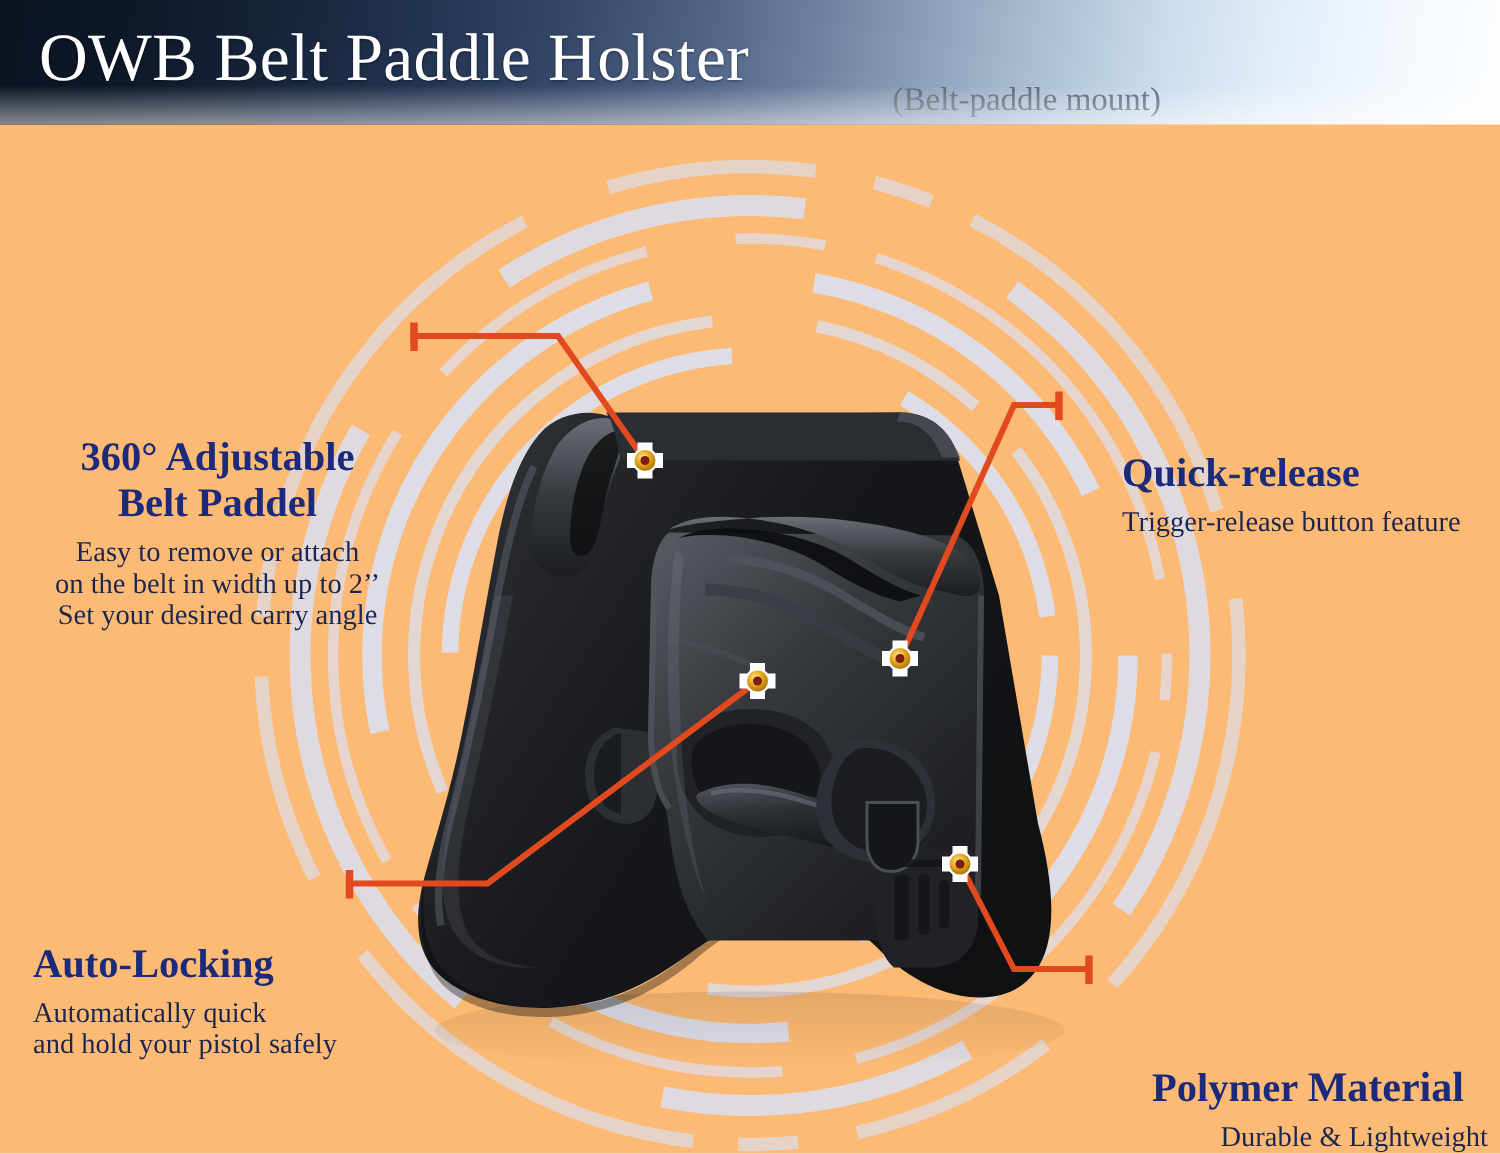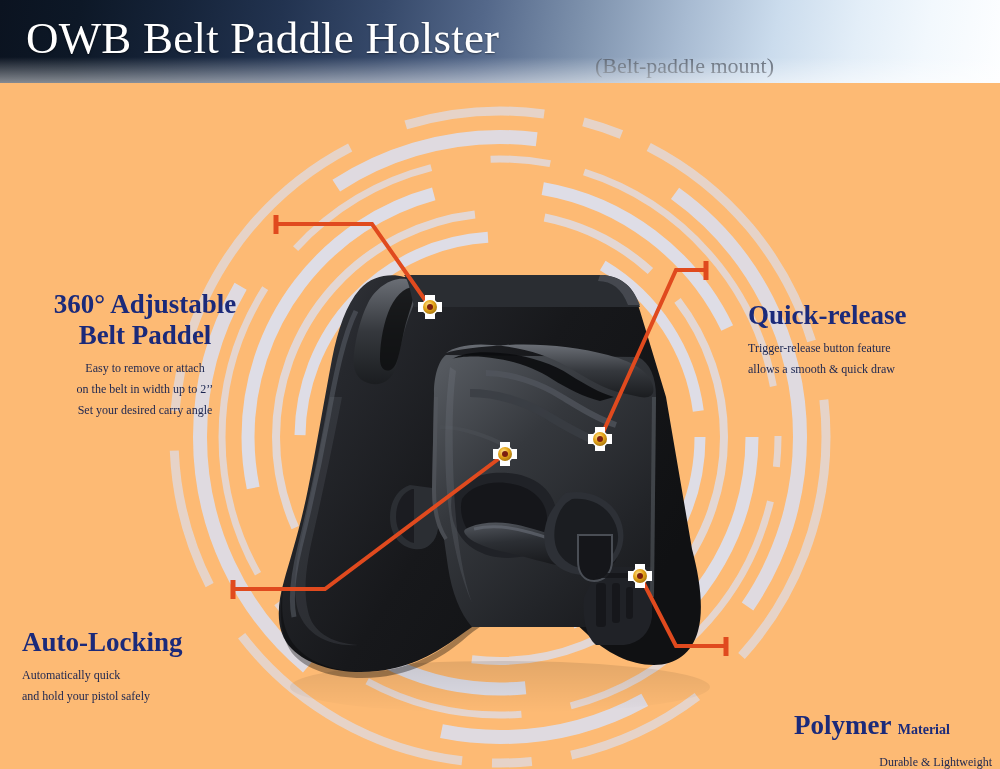--- a/index.html
+++ b/index.html
@@ -51,25 +51,25 @@
   .callout{position:absolute;}
   .callout .heading{
     font-family:"Liberation Serif", serif;
     font-weight:bold;
     color:#1b2a7a;
     font-size:27px;
     line-height:31px;
     white-space:nowrap;
   }
   .callout .heading.two-line{white-space:normal;}
-  .callout .heading .small{font-size:14px;}
+  .callout .heading .small{font-size:28px;}
   .callout .body{
     font-family:"Liberation Serif", serif;
     color:#1b2550;
-    font-size:12px;
+    font-size:19px;
     line-height:21px;
     margin-top:7px;
   }
 
   .c-paddle{left:20px;top:192px;width:250px;text-align:center;}
   .c-quick{left:748px;top:203px;width:244px;text-align:left;}
   .c-quick .body{text-align:left;}
   .c-lock{left:22px;top:530px;width:232px;text-align:left;}
   .c-poly{left:752px;top:613px;width:240px;text-align:center;}
   .c-poly .body{text-align:right;}
@@ -343,21 +343,20 @@
         <span>Easy to remove or attach</span><br>
         <span>on the belt in width up to 2’’</span><br>
         <span>Set your desired carry angle</span>
       </div>
     </div>
 
     <div class="callout c-quick">
       <div class="heading">Quick-release</div>
       <div class="body">
         <span>Trigger-release button feature</span><br>
-        <span>allows a smooth &amp; quick draw</span>
       </div>
     </div>
 
     <div class="callout c-lock">
       <div class="heading">Auto-Locking</div>
       <div class="body">
         <span>Automatically quick</span><br>
         <span>and hold your pistol safely</span>
       </div>
     </div>

